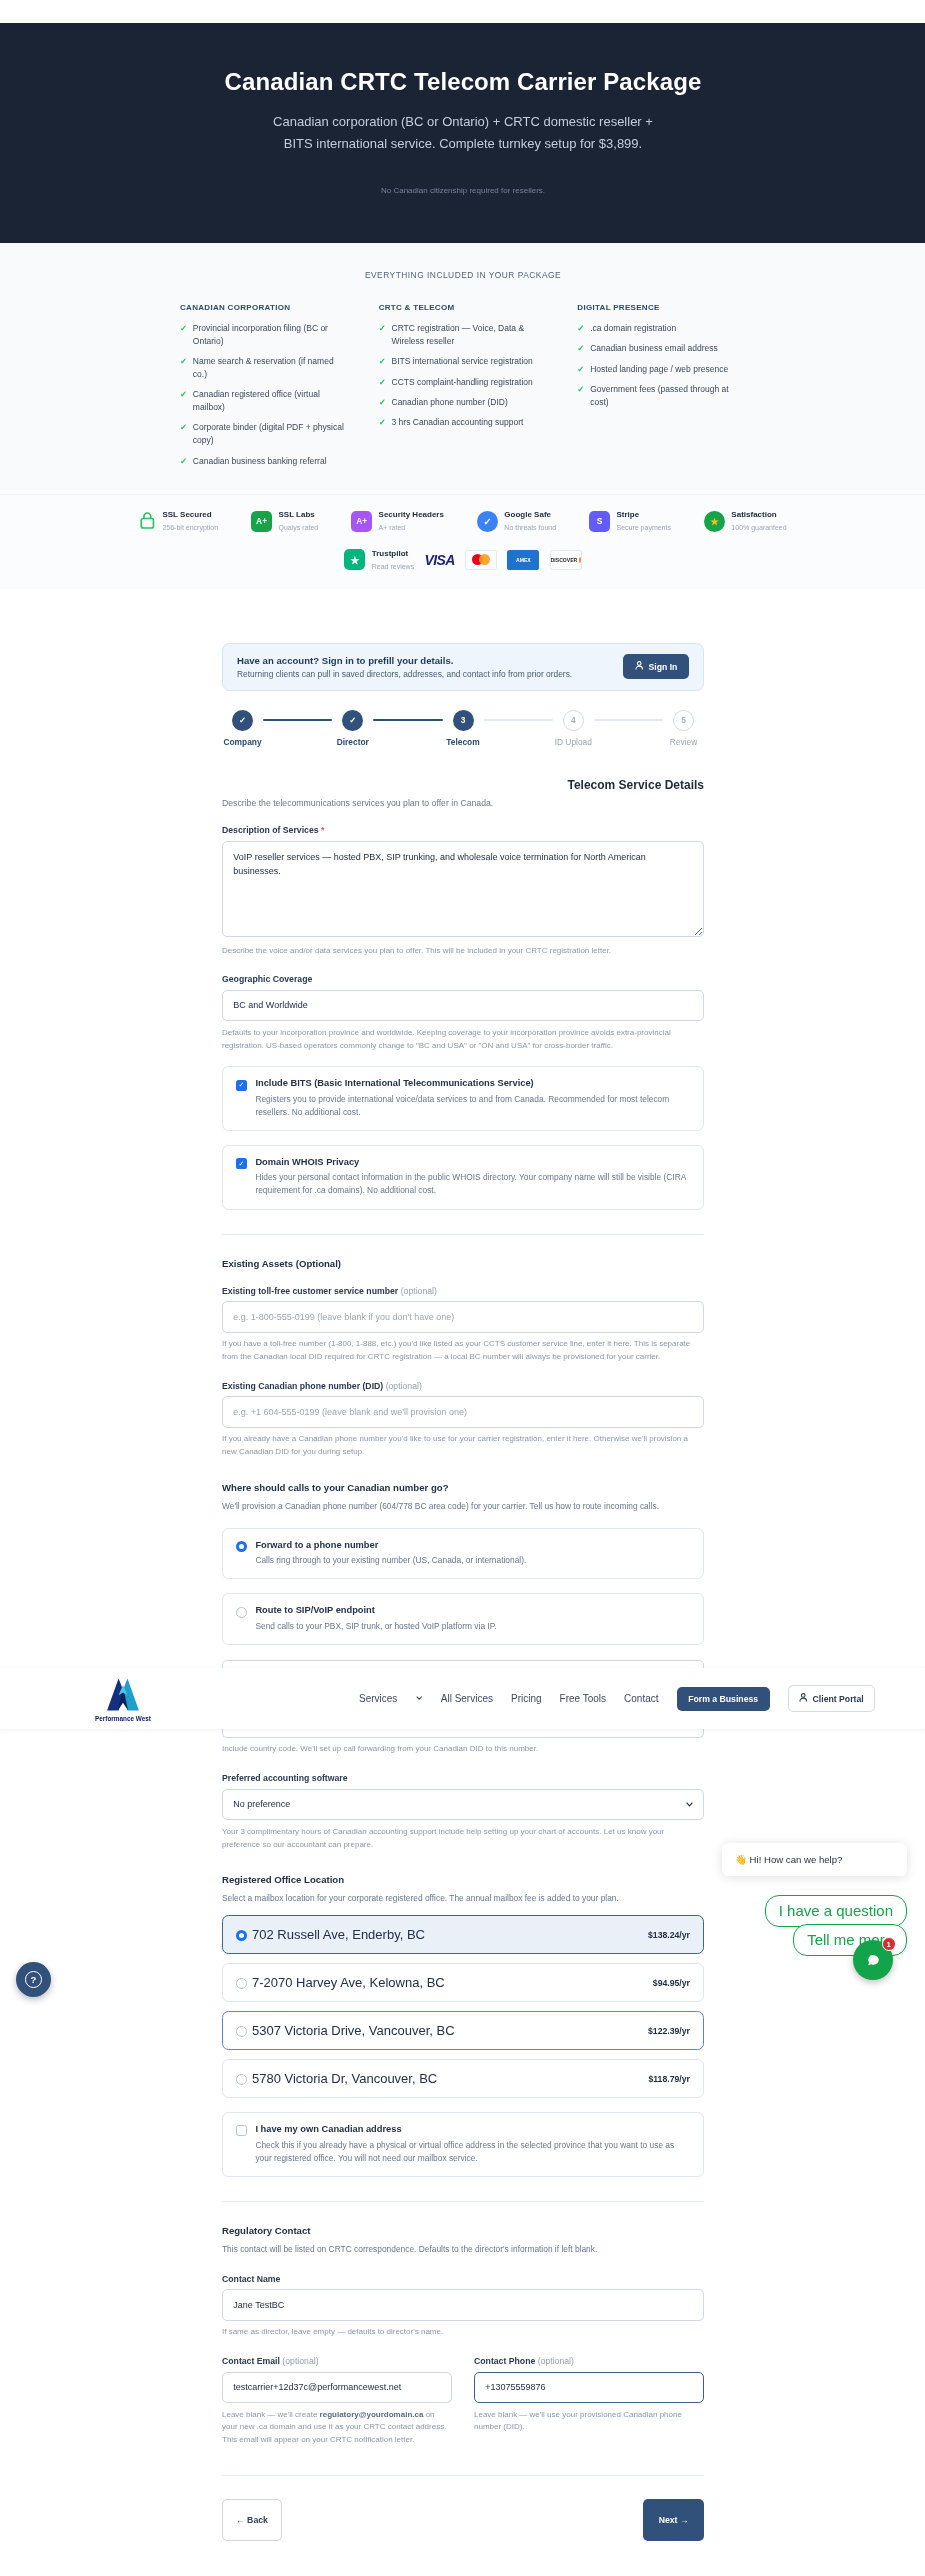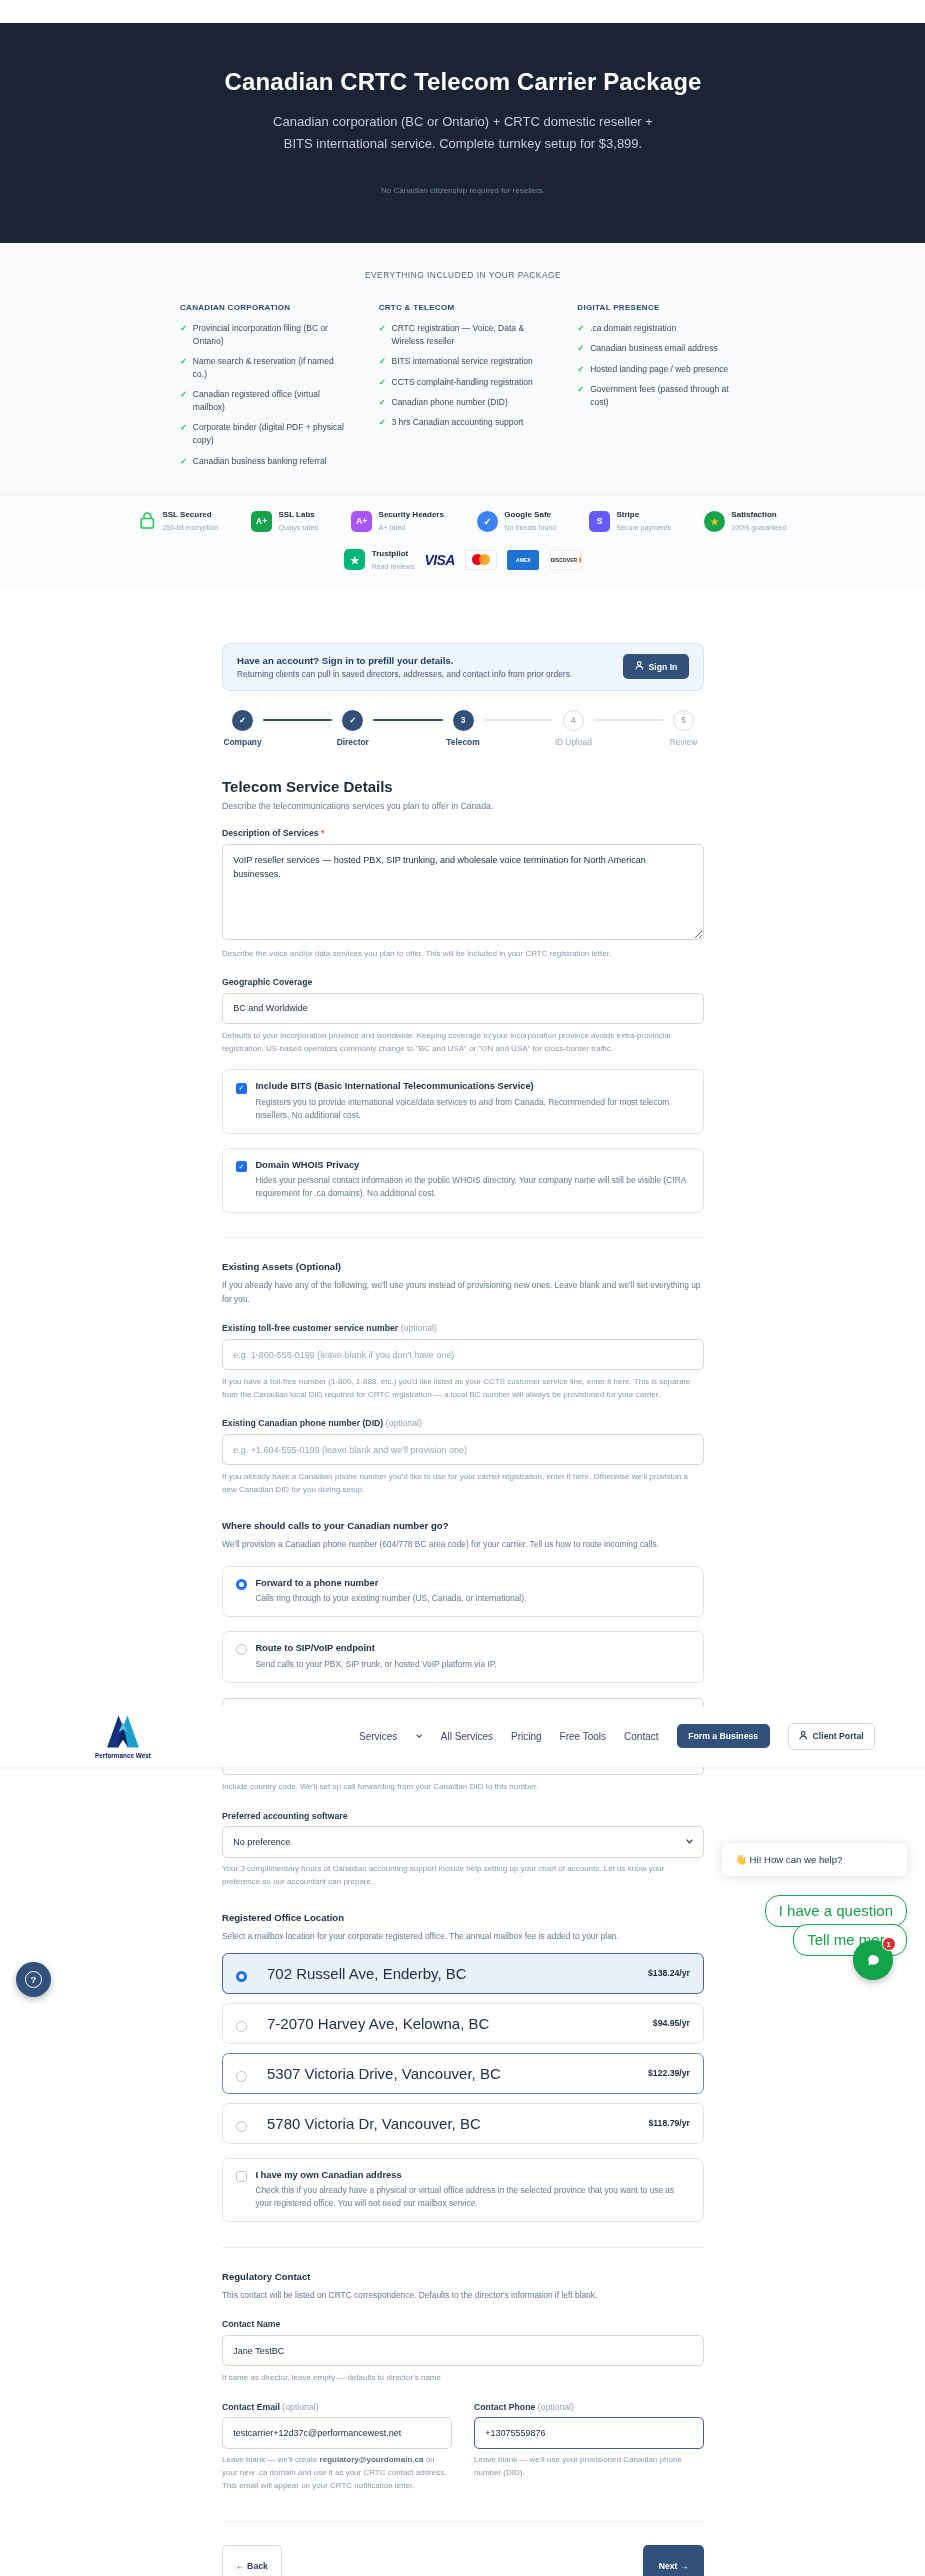--- a/index.html
+++ b/index.html
@@ -68,21 +68,21 @@
   .step.done .circle, .step.active .circle { background:#31517a; color:#fff; }
   .step.todo .circle { background:#fff; border:1.3px solid #d4dbe4; color:#a4afbc; }
   .step .slabel { margin-top:6.4px; font-size:8.4px; white-space:nowrap; }
   .step.done .slabel, .step.active .slabel { color:#2c4a73; font-weight:600; }
   .step.todo .slabel { color:#9aa6b6; }
   .connector { flex:1; height:1.9px; margin-top:9.6px; border-radius:1.3px; }
   .connector.filled { background:#31517a; }
   .connector.empty { background:#e4e9f0; }
 
   
-  h2.section { font-size:15px; color:#1f2c3d; margin:31px 0 6.4px; }
+  h2.section { font-size:12px; color:#1f2c3d; margin:31px 0 6.4px;text-align:right; }
   .lead { color:#67788e; font-size:8.7px; }
   .field { margin-top:16.7px; }
   .flabel { font-weight:600; font-size:8.7px; color:#2a3a52; display:block; margin-bottom:5.8px; }
   .opt { color:#93a1b3; font-weight:400; }
   .req { color:#e45656; }
   .tinput, textarea.tinput { width:100%; border:0.6px solid #cfd8e3; border-radius:5.1px; padding:9.6px 10.3px;
       font-size:9px; color:#22304a; background:#fff; font-family:"Liberation Sans",sans-serif; }
   textarea.tinput { height:96px; resize:vertical; line-height:1.55; }
   .tinput::placeholder { color:#9aa7b8; }
   .tinput.focused { border:1.3px solid #3c5f92; }
@@ -98,21 +98,21 @@
   .cb.empty { background:#fff; border:1px solid #b9c4d2; }
   .rad { width:11px; height:11px; border-radius:50%; border:3.2px solid #1d6ff2; background:#fff; flex:0 0 auto; margin-top:1.3px; cursor:pointer; }
   .rad.off { border:1px solid #b9c4d2; }
 
   hr.div { border:none; border-top:0.6px solid #e8edf3; margin:24.4px 0 0; }
   h3.subsec { font-size:9.6px; font-weight:bold; color:#22304a; margin-top:23px; }
   .intro { font-size:8.4px; color:#67788e; margin-top:7px; line-height:1.65; }
 
   .office { display:flex; align-items:center; justify-content:space-between; border:0.6px solid #dfe5ec;
             border-radius:6.4px; padding:11px 13px; margin-top:9px; background:#fff; cursor:pointer; }
-  .office .addr { display:flex; gap:20px; align-items:flex-end; font-size:15px; color:#22304a; font-weight:500; }
+  .office .addr { display:flex; gap:5px; align-items:center; font-size:13px; color:#22304a; font-weight:500; }
   .office .price { font-weight:bold; color:#1f2c3d; font-size:8.7px; }
   .office.selected { background:#e9f0f8; border-color:#41638e; }
   .office.focus { border-color:#5b87c8; }
 
   .grid2 { display:grid; grid-template-columns:1fr 1fr; column-gap:22px; margin-top:16.7px; }
 
   .actions { display:flex; justify-content:space-between; margin-top:28px; padding-top:23px; border-top:0.6px solid #e8edf3; }
   .btn-back { border:0.6px solid #cfd8e3; background:#fff; border-radius:5.1px; padding:15px 13px; font-size:8.7px;
               color:#33415a; font-weight:600; cursor:pointer; font-family:"Liberation Sans",sans-serif; }
   .btn-next { background:#31517a; color:#fff; border:none; border-radius:5.1px; padding:7.7px 15.4px; font-weight:600;
@@ -355,21 +355,20 @@
     <span class="cb">✓</span>
     <div>
       <div class="oc-title">Domain WHOIS Privacy</div>
       <p class="oc-desc">Hides your personal contact information in the public WHOIS directory. Your company name will still be visible (CIRA requirement for .ca domains). No additional cost.</p>
     </div>
   </div>
 
   <hr class="div">
 
   <h3 class="subsec">Existing Assets (Optional)</h3>
-  <p class="intro">If you already have any of the following, we'll use yours instead of provisioning new ones. Leave blank and we'll set everything up for you.</p>
 
   <div class="field">
     <label class="flabel"><span>Existing toll-free customer service number</span> <span class="opt">(optional)</span></label>
     <input class="tinput" placeholder="e.g. 1-800-555-0199 (leave blank if you don't have one)" style="">
     <p class="helper">If you have a toll-free number (1-800, 1-888, etc.) you'd like listed as your CCTS customer service line, enter it here. This is separate from the Canadian local DID required for CRTC registration — a local BC number will always be provisioned for your carrier.</p>
   </div>
 
   <div class="field">
     <label class="flabel"><span>Existing Canadian phone number (DID)</span> <span class="opt">(optional)</span></label>
     <input class="tinput" placeholder="e.g. +1 604-555-0199 (leave blank and we'll provision one)" style="">

